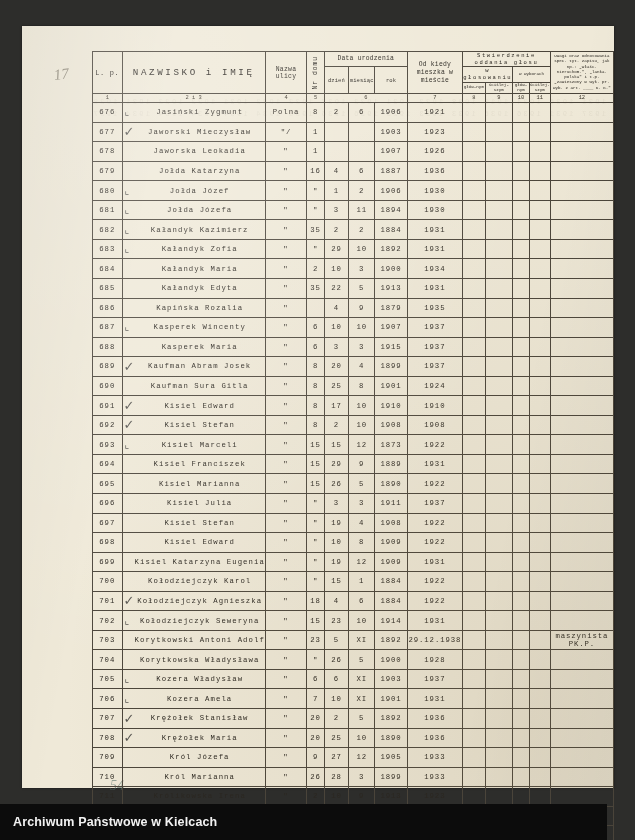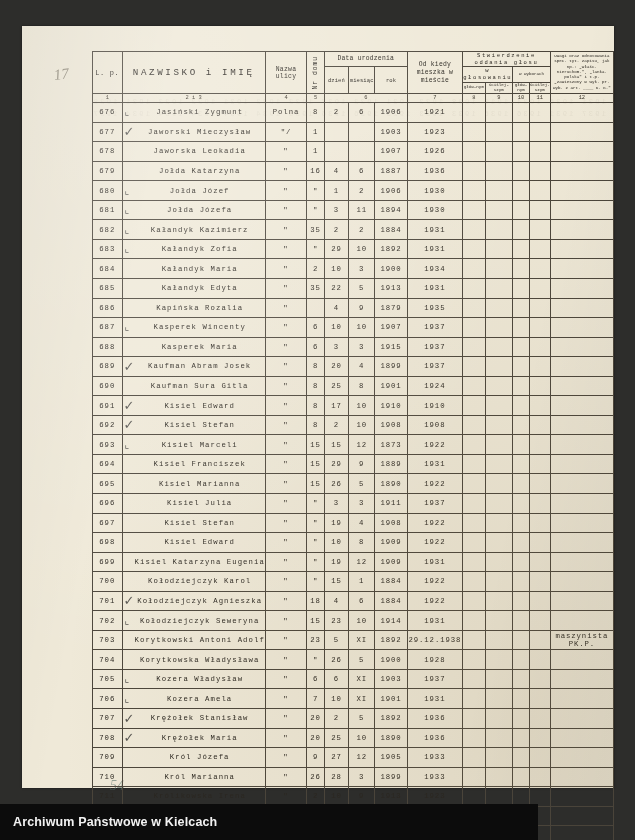--- a/index.html
+++ b/index.html
@@ -74,21 +74,21 @@
 
   
   .w-lp{width:32px}.w-name{width:135px}.w-street{width:44px}
   .w-nr{width:19px}.w-d{width:25px}.w-m{width:27px}.w-r{width:34px}
   .w-od{width:56px}.w-v{width:17px}.w-n{width:65px}
 
   
   .bold{font-weight:bold;letter-spacing:.9px;}
 
   
-  .footer{position:absolute;left:0;bottom:0;width:538px;height:36px;
+  .footer{position:absolute;left:0;bottom:0;width:607px;height:36px;
           background:#0c0c0c;}
   .footer span{position:absolute;left:13px;top:11px;color:#f2f2f2;
           font-family:"Liberation Sans",sans-serif;font-size:12.5px;
           font-weight:bold;letter-spacing:.15px;}
 </style>
 </head>
 <body>
 
 <div id="scan">
   <div class="backdrop"></div>

